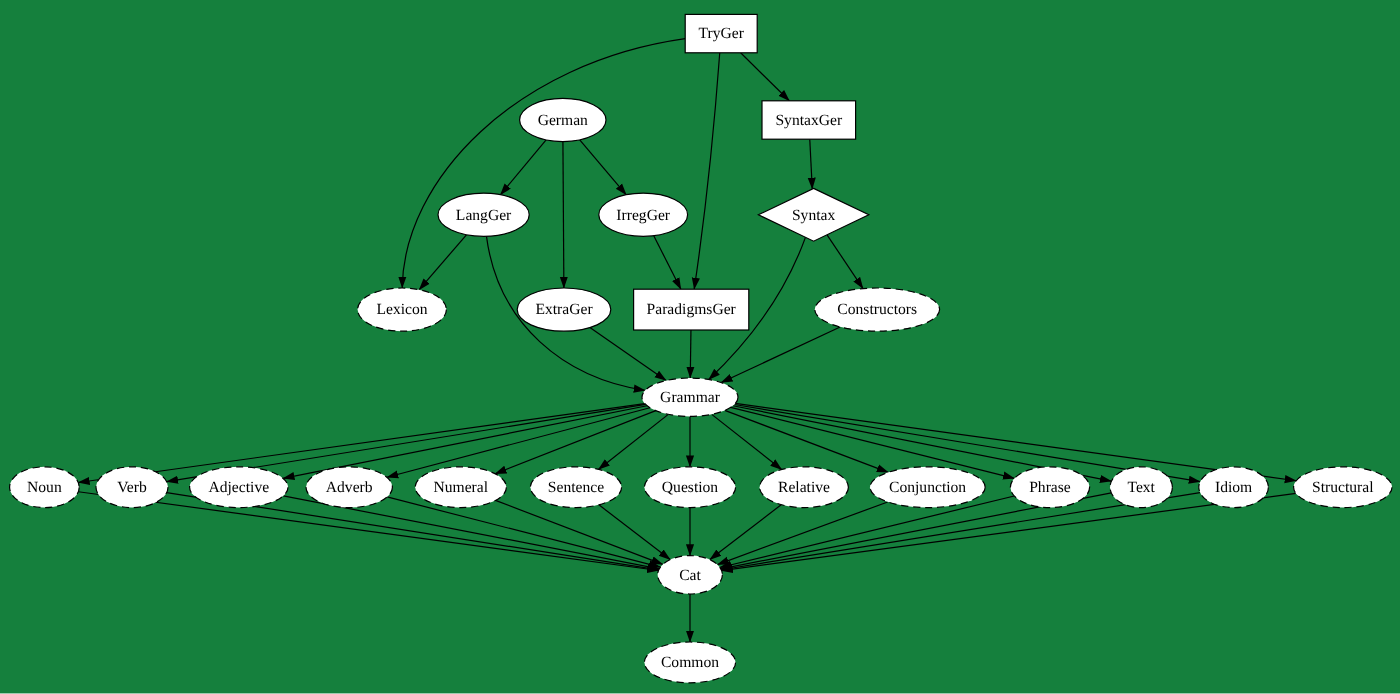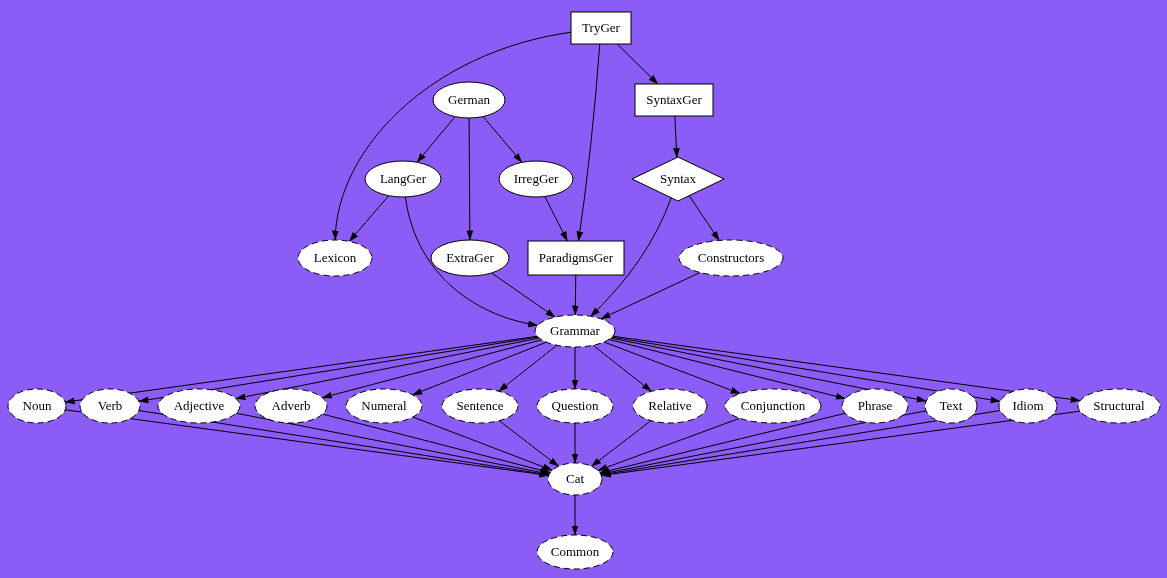--- a/index.html
+++ b/index.html
@@ -5,21 +5,21 @@
 <style>
   html, body {
     margin: 0;
     padding: 0;
     background: #ffffff;
   }
   .diagram-wrap {
     position: relative;
     width: 1167px;
     height: 578px;
-    background: #8b5cf6;
+    background: #15803d;
     overflow: hidden;
   }
   svg text {
     font-family: "Liberation Serif", "DejaVu Serif", serif;
     font-size: 13px;
     fill: #000000;
   }
 </style>
 </head>
 <body>

